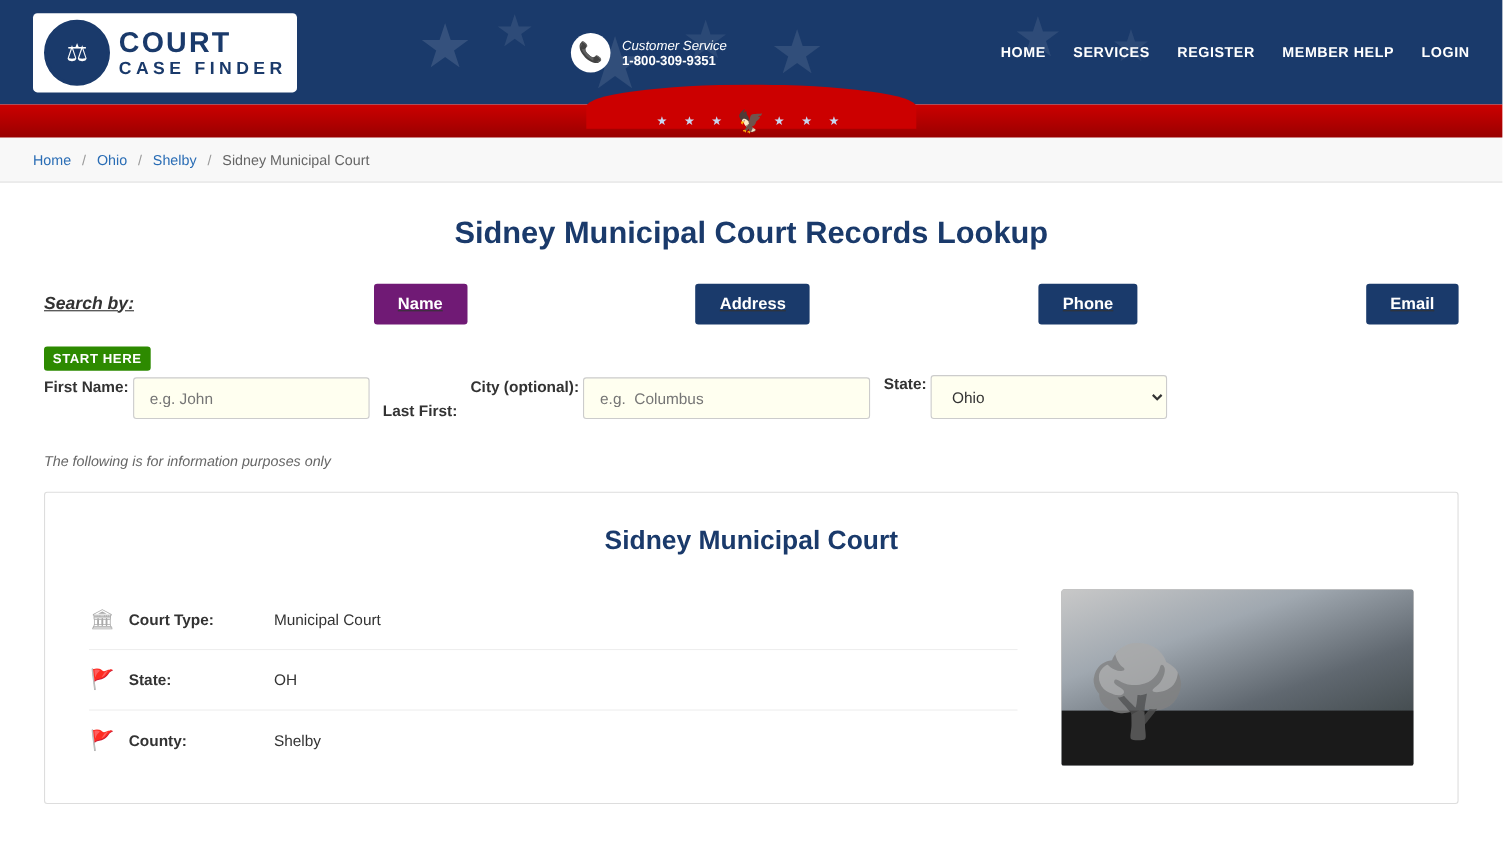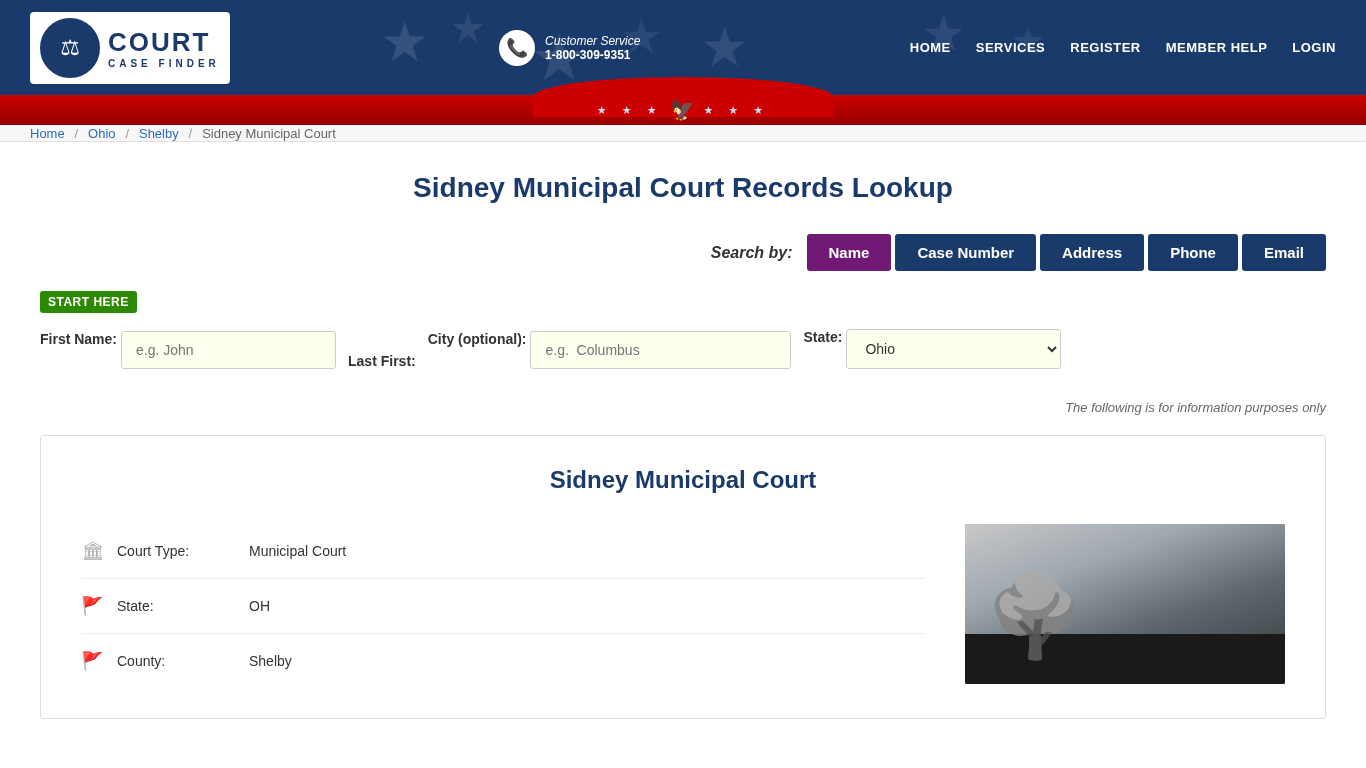--- a/index.html
+++ b/index.html
@@ -46,21 +46,21 @@
       display: flex;
       flex-direction: column;
     }
     .logo-court {
       font-size: 26px;
       font-weight: 900;
       color: #1a3a6b;
       letter-spacing: 2px;
     }
     .logo-sub {
-      font-size: 10px;
+      font-size: 16px;
       color: #1a3a6b;
       letter-spacing: 4px;
       font-weight: bold;
     }
     .customer-service {
       display: flex;
       align-items: center;
       gap: 10px;
       z-index: 1;
     }
@@ -127,21 +127,21 @@
       display: flex;
       align-items: center;
       gap: 8px;
       color: #fff;
     }
     .eagle-stars { font-size: 11px; color: #c9d6f0; letter-spacing: 6px; }
     .eagle-symbol { font-size: 20px; }
 
     
     .breadcrumb {
-      padding: 0 30px;
+      padding: 12px 30px;
       background: #f8f8f8;
       border-bottom: 1px solid #e0e0e0;
     }
     .breadcrumb a {
       color: #2a6db5;
       text-decoration: none;
       font-size: 13px;
     }
     .breadcrumb span {
       color: #666;
@@ -159,23 +159,24 @@
       font-size: 28px;
       font-weight: bold;
       color: #1a3a6b;
       margin-bottom: 30px;
     }
 
     
     .search-by-row {
       display: flex;
       align-items: center;
-      justify-content: flex-end;
+      justify-content: space-between;
       gap: 4px;
       margin-bottom: 20px;
+      text-decoration: underline;
     }
     .search-by-label {
       font-size: 16px;
       font-style: italic;
       font-weight: bold;
       color: #333;
       margin-right: 10px;
     }
     .search-tab {
       padding: 10px 22px;
@@ -193,21 +194,21 @@
 
     
     .start-here {
       display: inline-block;
       background: #2d8a00;
       color: #fff;
       font-size: 12px;
       font-weight: bold;
       padding: 4px 8px;
       border-radius: 3px;
-      margin-bottom: 16px;
+      margin-bottom: 4px;
       letter-spacing: 0.5px;
     }
 
     
     .search-form {
       margin-bottom: 20px;
     }
     .form-row {
       display: flex;
       align-items: flex-end;
@@ -252,21 +253,21 @@
       padding: 11px 28px;
       font-size: 18px;
       font-weight: bold;
       cursor: pointer;
       border-radius: 3px;
       letter-spacing: 1px;
       white-space: nowrap;
     }
 
     .info-note {
-      text-align: right;
+      text-align: left;
       font-style: italic;
       color: #666;
       font-size: 13px;
       margin-top: 31px;
     }
 
     
     .court-info-box {
       border: 1px solid #ddd;
       border-radius: 3px;
@@ -295,21 +296,21 @@
       border-bottom: 1px solid #eee;
     }
     .court-detail-row:last-child { border-bottom: none; }
     .detail-icon {
       color: #aaa;
       font-size: 18px;
       width: 24px;
       text-align: center;
     }
     .detail-label {
-      font-weight: normal;
+      font-weight: bold;
       color: #333;
       min-width: 120px;
     }
     .detail-value {
       color: #333;
     }
     .court-image {
       width: 320px;
       height: 160px;
       background: #888;
@@ -408,21 +409,20 @@
   <span>Sidney Municipal Court</span>
 </div>
 
 <div class="main-content">
 
   <h1 class="page-title">Sidney Municipal Court Records Lookup</h1>
 
   <div class="search-by-row">
     <span class="search-by-label">Search by:</span>
     <button class="search-tab active">Name</button>
-    <button class="search-tab">Case Number</button>
     <button class="search-tab">Address</button>
     <button class="search-tab">Phone</button>
     <button class="search-tab">Email</button>
   </div>
 
   <div class="search-form">
     <div>
       <span class="start-here">START HERE</span>
     </div>
     <div class="form-row">

